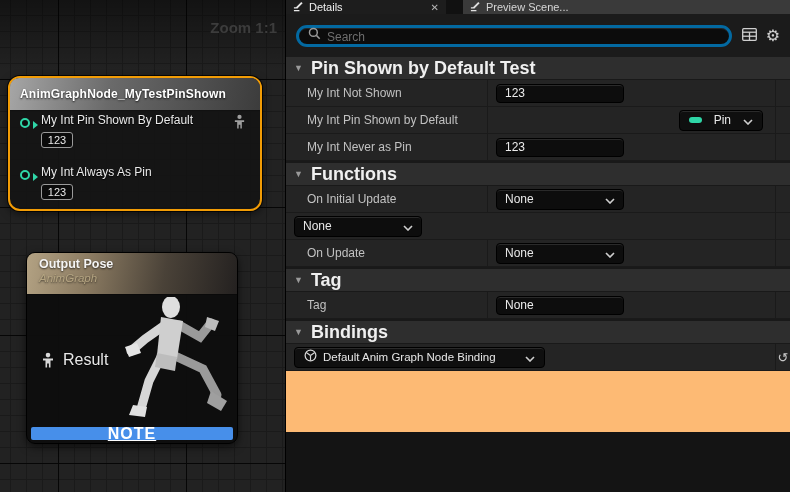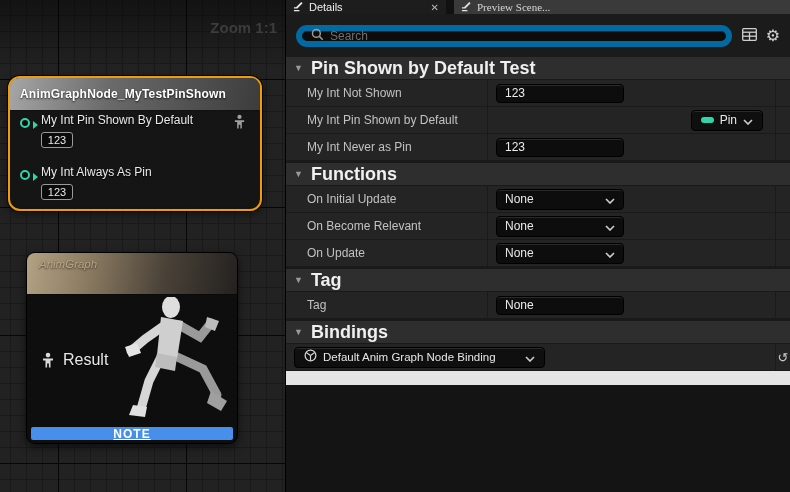--- a/index.html
+++ b/index.html
@@ -59,33 +59,33 @@
     background:linear-gradient(100deg,#b3a283 0%,#8a7a61 30%,#4a4238 65%,#242120 100%);
     border-bottom:1px solid #0a0a0a;
   }
   .node-output-title { font-size:12.5px; font-weight:bold; color:#f4f4f4; text-shadow:0 1px 2px rgba(0,0,0,.7); }
   .node-output-subtitle { font-size:11.5px; font-style:italic; color:#b5a582; text-shadow:0 1px 2px rgba(0,0,0,.6); margin-top:1px; }
   .result-row { position:absolute; left:14px; top:98px; display:flex; align-items:center; gap:8px; }
   .result-label { font-size:16px; color:#e8e8e8; text-shadow:0 1px 1px #000; }
   .mannequin { position:absolute; right:2px; top:44px; }
   .note-bar { position:absolute; left:4px; right:4px; bottom:3px; height:13px;
     background:#478fea; border-radius:2px; display:flex; align-items:center; justify-content:center; }
-  .note-bar span { color:#fff; font-size:12px; font-weight:bold; letter-spacing:1px;text-decoration:underline; }
+  .note-bar span { color:#fff; font-size:16px; font-weight:bold; letter-spacing:1px;text-decoration:underline; }
 
   
-  .details { position:absolute; left:286px; top:0; width:504px; height:385px; background:#e5e5e5; }
+  .details { position:absolute; left:286px; top:0; width:504px; height:432px; background:#fdba74; }
   .tabbar { height:14px; background:#111; display:flex; }
   .tab { display:flex; align-items:center; gap:5px; padding:0 7px; font-size:11px; overflow:hidden; }
   .tab-active { width:160px; background:#1d1d1d; color:#efefef; }
-  .tab-inactive { flex:1; margin-left:8px; background:#3a3a3a; color:#d6d6d6;font-family:Liberation Serif, serif; }
+  .tab-inactive { flex:1; margin-left:17px; background:#3a3a3a; color:#d6d6d6; }
   .tab .close-x { margin-left:auto; color:#b5b5b5; font-size:10px; }
 
   .searchrow { height:43px; background:#1b1b1b; display:flex; align-items:center; padding:0 10px; }
   .searchbox { flex:1; height:22px; border-radius:11px; background:#0c0c0c;
-    border:6px solid #0369a1; box-shadow:inset 0 1px 0 #262626; display:flex; align-items:center; padding:0 9px; gap:6px; }
+    border:3px solid #0369a1; box-shadow:inset 0 1px 0 #262626; display:flex; align-items:flex-end; padding:0 9px; gap:6px; }
   .searchbox input { flex:1; background:transparent; border:none; outline:none; color:#dcdcdc; font-size:12px; font-family:"Liberation Sans",sans-serif; }
   .searchbox input::placeholder { color:#6e6e6e; }
   .toolbar-icons { display:flex; align-items:center; gap:9px; margin-left:10px; }
   .gear-glyph { color:#cfcfcf; font-size:16px; line-height:1; }
 
   .sections { }
   .sec-header { height:23px; background:#2e2e2e; display:flex; align-items:center; gap:8px; padding-left:8px; border-bottom:1px solid #191919; }
   .sec-caret { color:#9a9a9a; font-size:9px; }
   .sec-title { font-size:18px; font-weight:bold; color:#f0f0f0; }
   .sec-gap { height:2px; background:#191919; }
@@ -99,21 +99,21 @@
 
   .ue-input { width:128px; height:19px; background:#0d0d0d; border:1px solid #000;
     box-shadow:inset 0 1px 0 #2a2a2a; border-radius:4px; color:#ececec; font-size:12px;
     padding:0 8px; font-family:"Liberation Sans",sans-serif; }
   .ue-dropdown { width:128px; height:21px; background:#0d0d0d; border:1px solid #000;
     box-shadow:inset 0 1px 0 #2a2a2a; border-radius:4px; display:flex; align-items:center;
     justify-content:space-between; padding:0 8px; }
   .ue-dropdown .dd-text { font-size:12px; color:#e8e8e8; }
   .pin-combo { margin-left:auto; margin-right:12px; height:21px; background:#0f0f0f;
     border:1px solid #000; box-shadow:inset 0 1px 0 #2a2a2a; border-radius:4px;
-    display:flex; align-items:center; gap:6px; padding:0 9px; }
+    display:flex; align-items:center; gap:12px; padding:0 9px; }
   .pin-pill { width:13px; height:6px; border-radius:3px; background:#2fd6a7; }
   .pin-combo .dd-text { font-size:12px; color:#e8e8e8; }
   .binding-combo { width:251px; height:21px; background:#0f0f0f; border:1px solid #000;
     box-shadow:inset 0 1px 0 #2a2a2a; border-radius:4px; display:flex; align-items:center;
     gap:6px; padding:0 9px; }
   .binding-combo .dd-text { font-size:11.5px; color:#e6e6e6; white-space:nowrap; }
   .binding-combo .chev { margin-left:auto; }
 </style>
 </head>
 <body>
@@ -149,20 +149,21 @@
         <span class="pin-icon"></span>
         <span class="pin-texts">
           <span class="pin-label">My Int Always As Pin</span><br>
           <span class="pin-value-box">123</span>
         </span>
       </div>
     </div>
 
     <div class="node-output">
       <div class="node-output-header">
+        <div class="node-output-title">Output Pose</div>
         <div class="node-output-subtitle">AnimGraph</div>
       </div>
 
       <span class="mannequin">
         <svg width="128" height="130" viewBox="0 0 128 130">
           <g fill="none" stroke="#9a9a9a" stroke-width="9" stroke-linecap="round">
             <path d="M72 28 L93 40 L104 26"></path>
             <path d="M66 58 L96 72 L110 98"></path>
           </g>
           <g fill="none" stroke="#d6d6d6" stroke-width="9" stroke-linecap="round">
@@ -307,23 +308,20 @@
           <div class="ue-dropdown">
             <span class="dd-text">None</span>
             <span><svg width="10" height="6" viewBox="0 0 10 6">
                   <path d="M1 1 L5 5 L9 1" stroke="#cfcfcf" stroke-width="1.6" fill="none"></path>
                 </svg></span>
           </div>
         </div>
         <div class="cell-reset"></div>
       </div>
       <div class="prop-row">
-        <div class="cell-label">
-            <span>On Become Relevant</span>
-          </div>
         <div class="cell-value">
           <div class="ue-dropdown">
             <span class="dd-text">None</span>
             <span><svg width="10" height="6" viewBox="0 0 10 6">
                   <path d="M1 1 L5 5 L9 1" stroke="#cfcfcf" stroke-width="1.6" fill="none"></path>
                 </svg></span>
           </div>
         </div>
         <div class="cell-reset"></div>
       </div>

